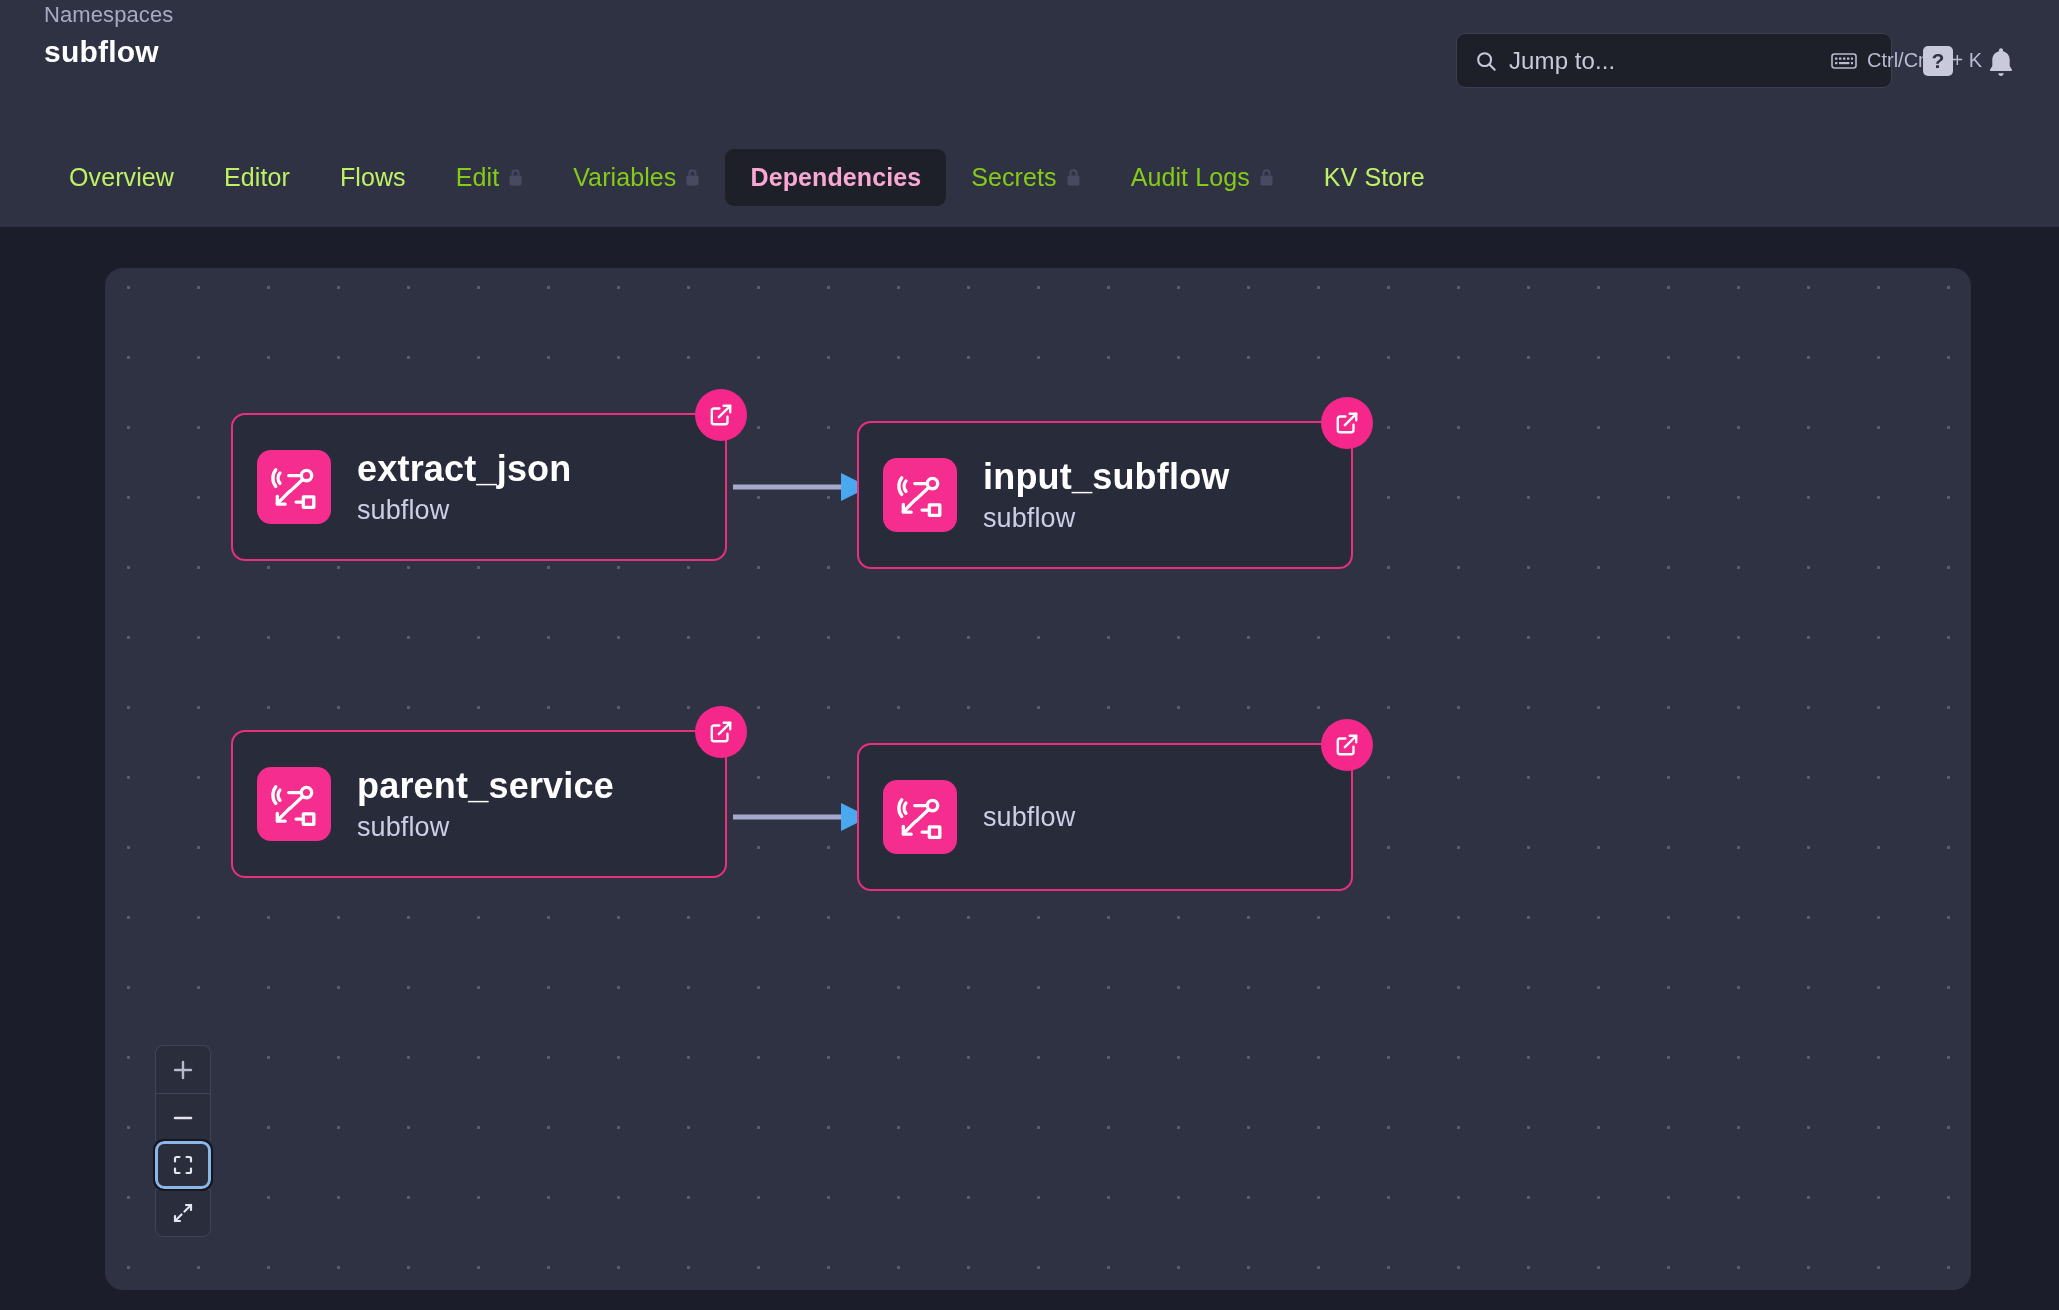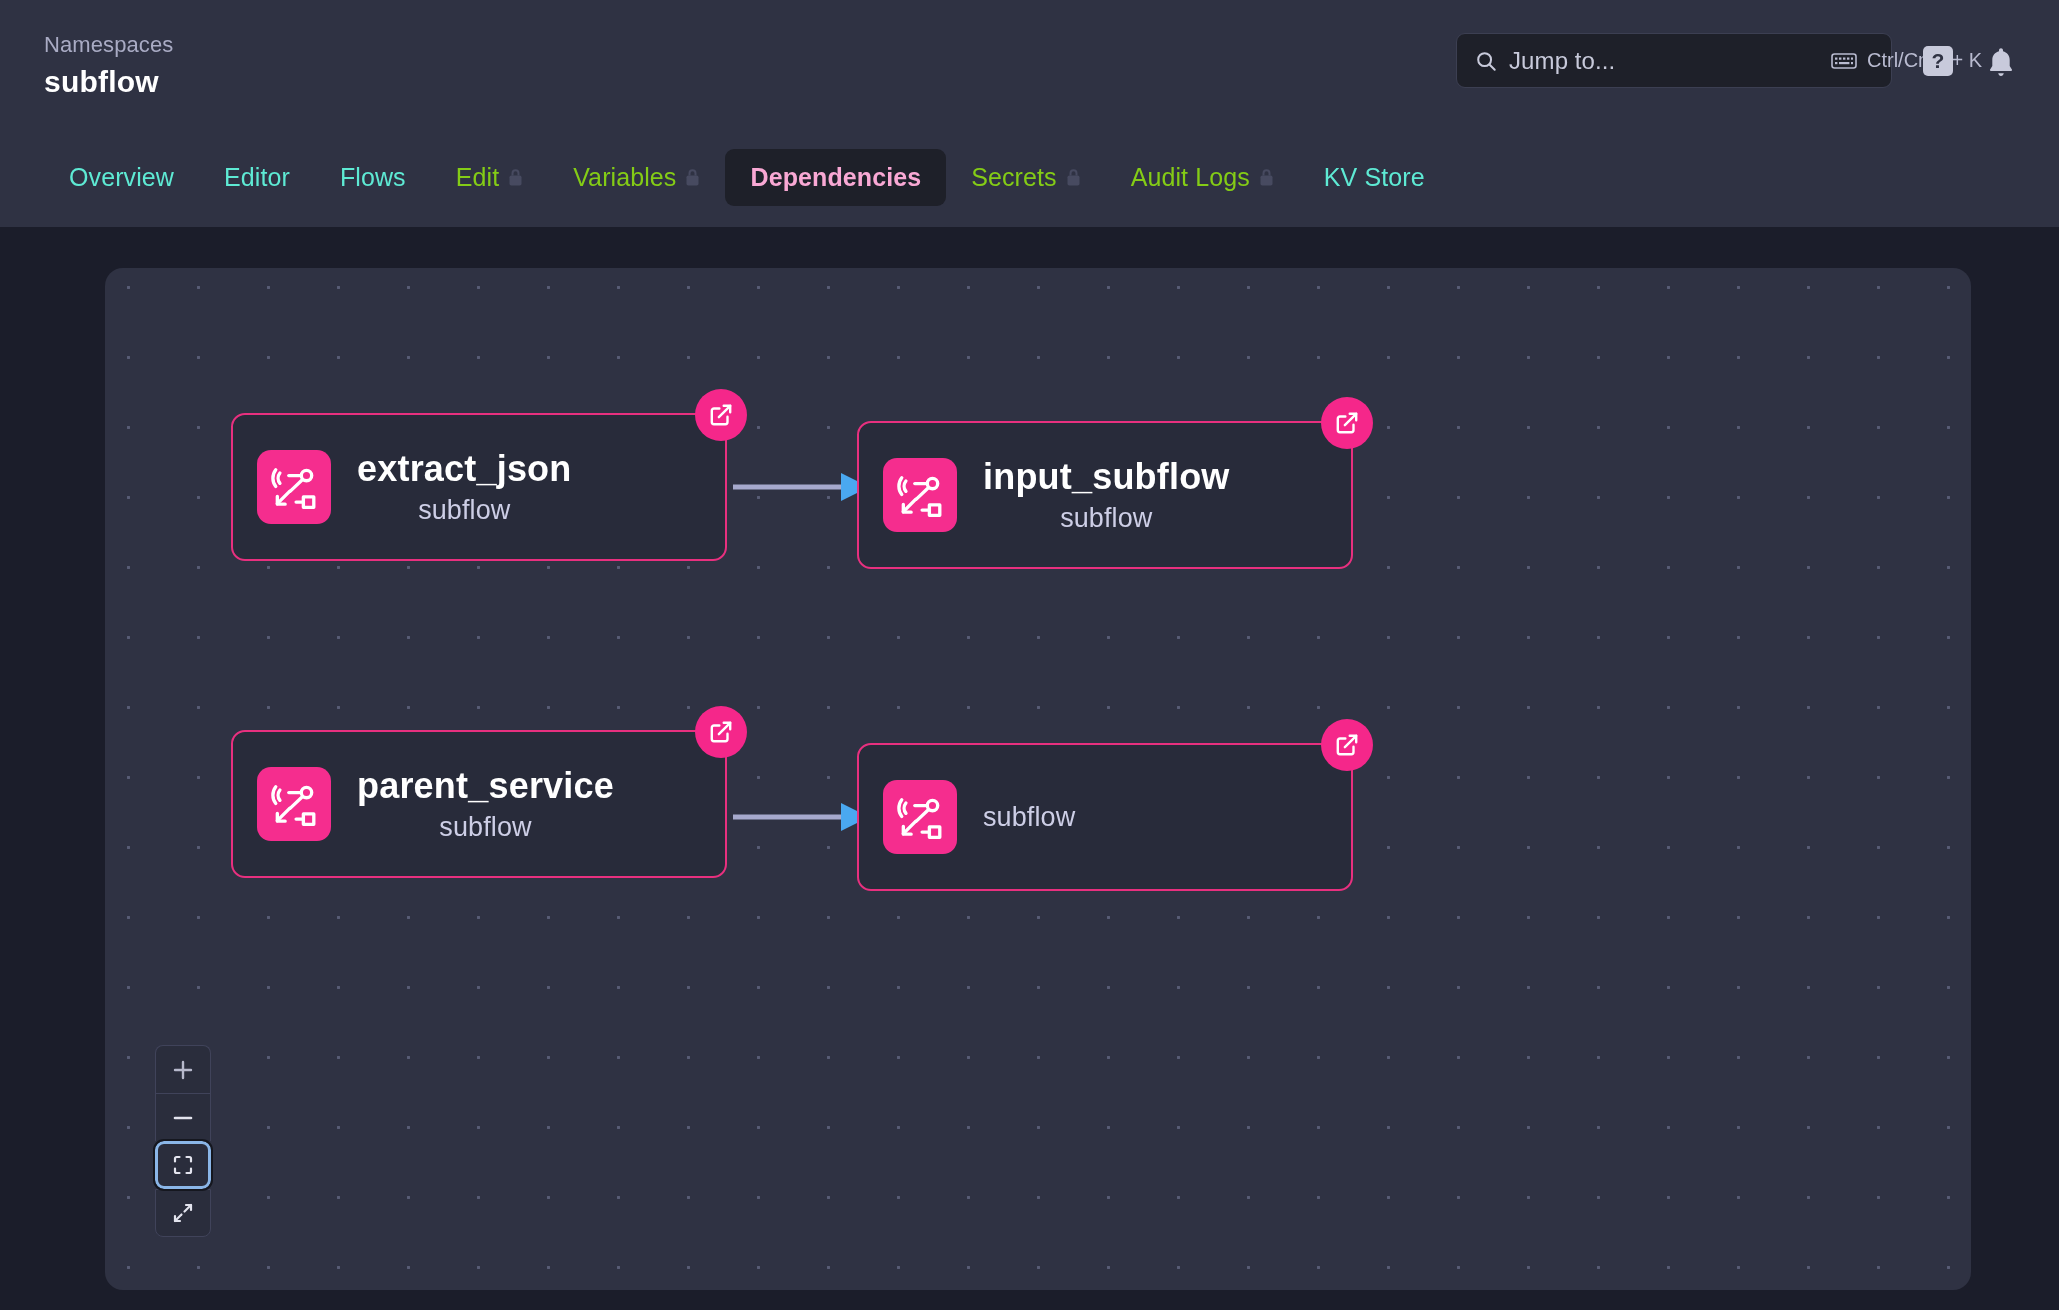--- a/index.html
+++ b/index.html
@@ -30,21 +30,21 @@
   .header {
     position: absolute;
     left: 0; top: 0;
     width: 100%;
     height: 128px;
   }
 
   .breadcrumb {
     position: absolute;
     left: 44px;
-    top: 30px;
+    top: 0;
   }
   .breadcrumb-parent {
     font-size: 22px;
     color: #a9abc4;
     line-height: 30px;
     letter-spacing: 0.1px;
   }
   .page-title {
     font-size: 30px;
     font-weight: bold;
@@ -136,21 +136,21 @@
     gap: 0;
   }
   .tab {
     position: relative;
     display: flex;
     align-items: center;
     gap: 9px;
     padding: 14px 25px;
     border-radius: 9px;
     font-size: 25px;
-    color: #5eead4;
+    color: #bef264;
     white-space: nowrap;
     cursor: pointer;
     background: transparent;
     border: none;
     font-family: "Liberation Sans", sans-serif;
     letter-spacing: 0.1px;
   }
   .tab.locked { color: #84cc16; }
   .tab.active {
     background: #1e2029;
@@ -201,21 +201,21 @@
     flex: 0 0 auto;
     width: 74px;
     height: 74px;
     background: #f52d8e;
     border-radius: 14px;
     display: flex;
     align-items: center;
     justify-content: center;
     line-height: 0;
   }
-  .node-text { display: flex; flex-direction: column; gap: 2px; align-items: center; }
+  .node-text { display: flex; flex-direction: column; gap: 2px; }
   .node-title {
     font-size: 36px;
     font-weight: bold;
     color: #ffffff;
     line-height: 44px;
     letter-spacing: 0.2px;
   }
   .node-subtitle {
     font-size: 27px;
     color: #cdcee6;

